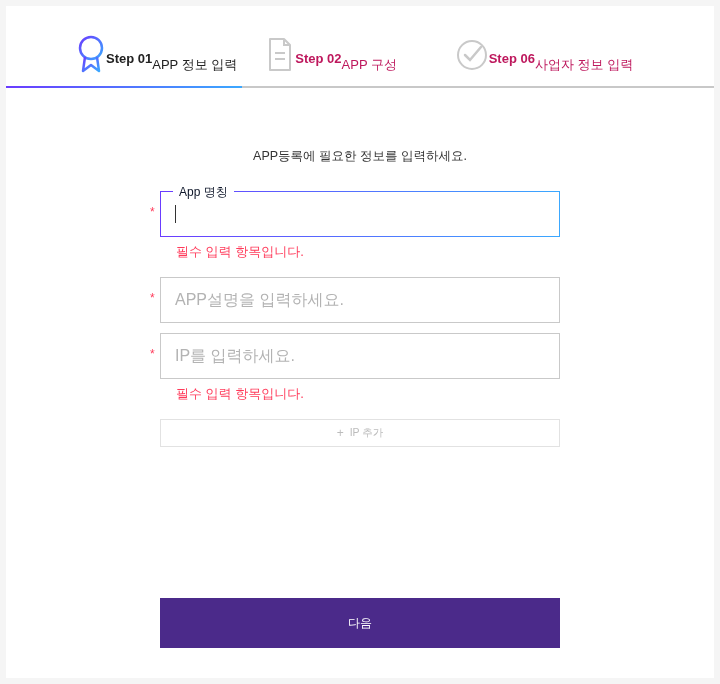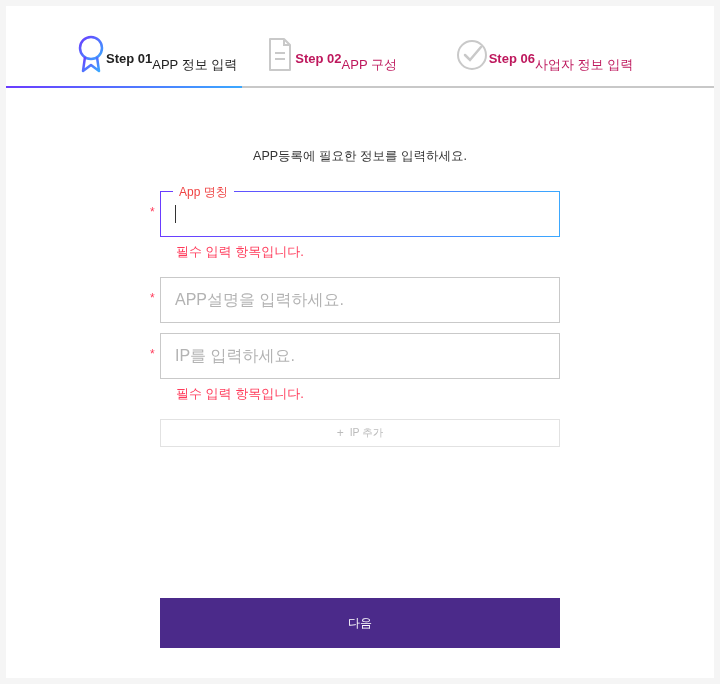--- a/index.html
+++ b/index.html
@@ -81,21 +81,21 @@
       linear-gradient(#fff,#fff) padding-box,
       linear-gradient(90deg,#6a3cff,#3ba8ff) border-box;
   }
   .float-label {
     position: absolute;
     top: -8px;
     left: 12px;
     background: #fff;
     padding: 0 6px;
     font-size: 12px;
-    color: #ef4444;
+    color: #0f172a;
   }
   .text-input {
     border: none;
     outline: none;
     width: 100%;
     font-size: 16px;
     color: #333;
     background: transparent;
   }
   .text-input::placeholder { color: #b3b3b3; }

